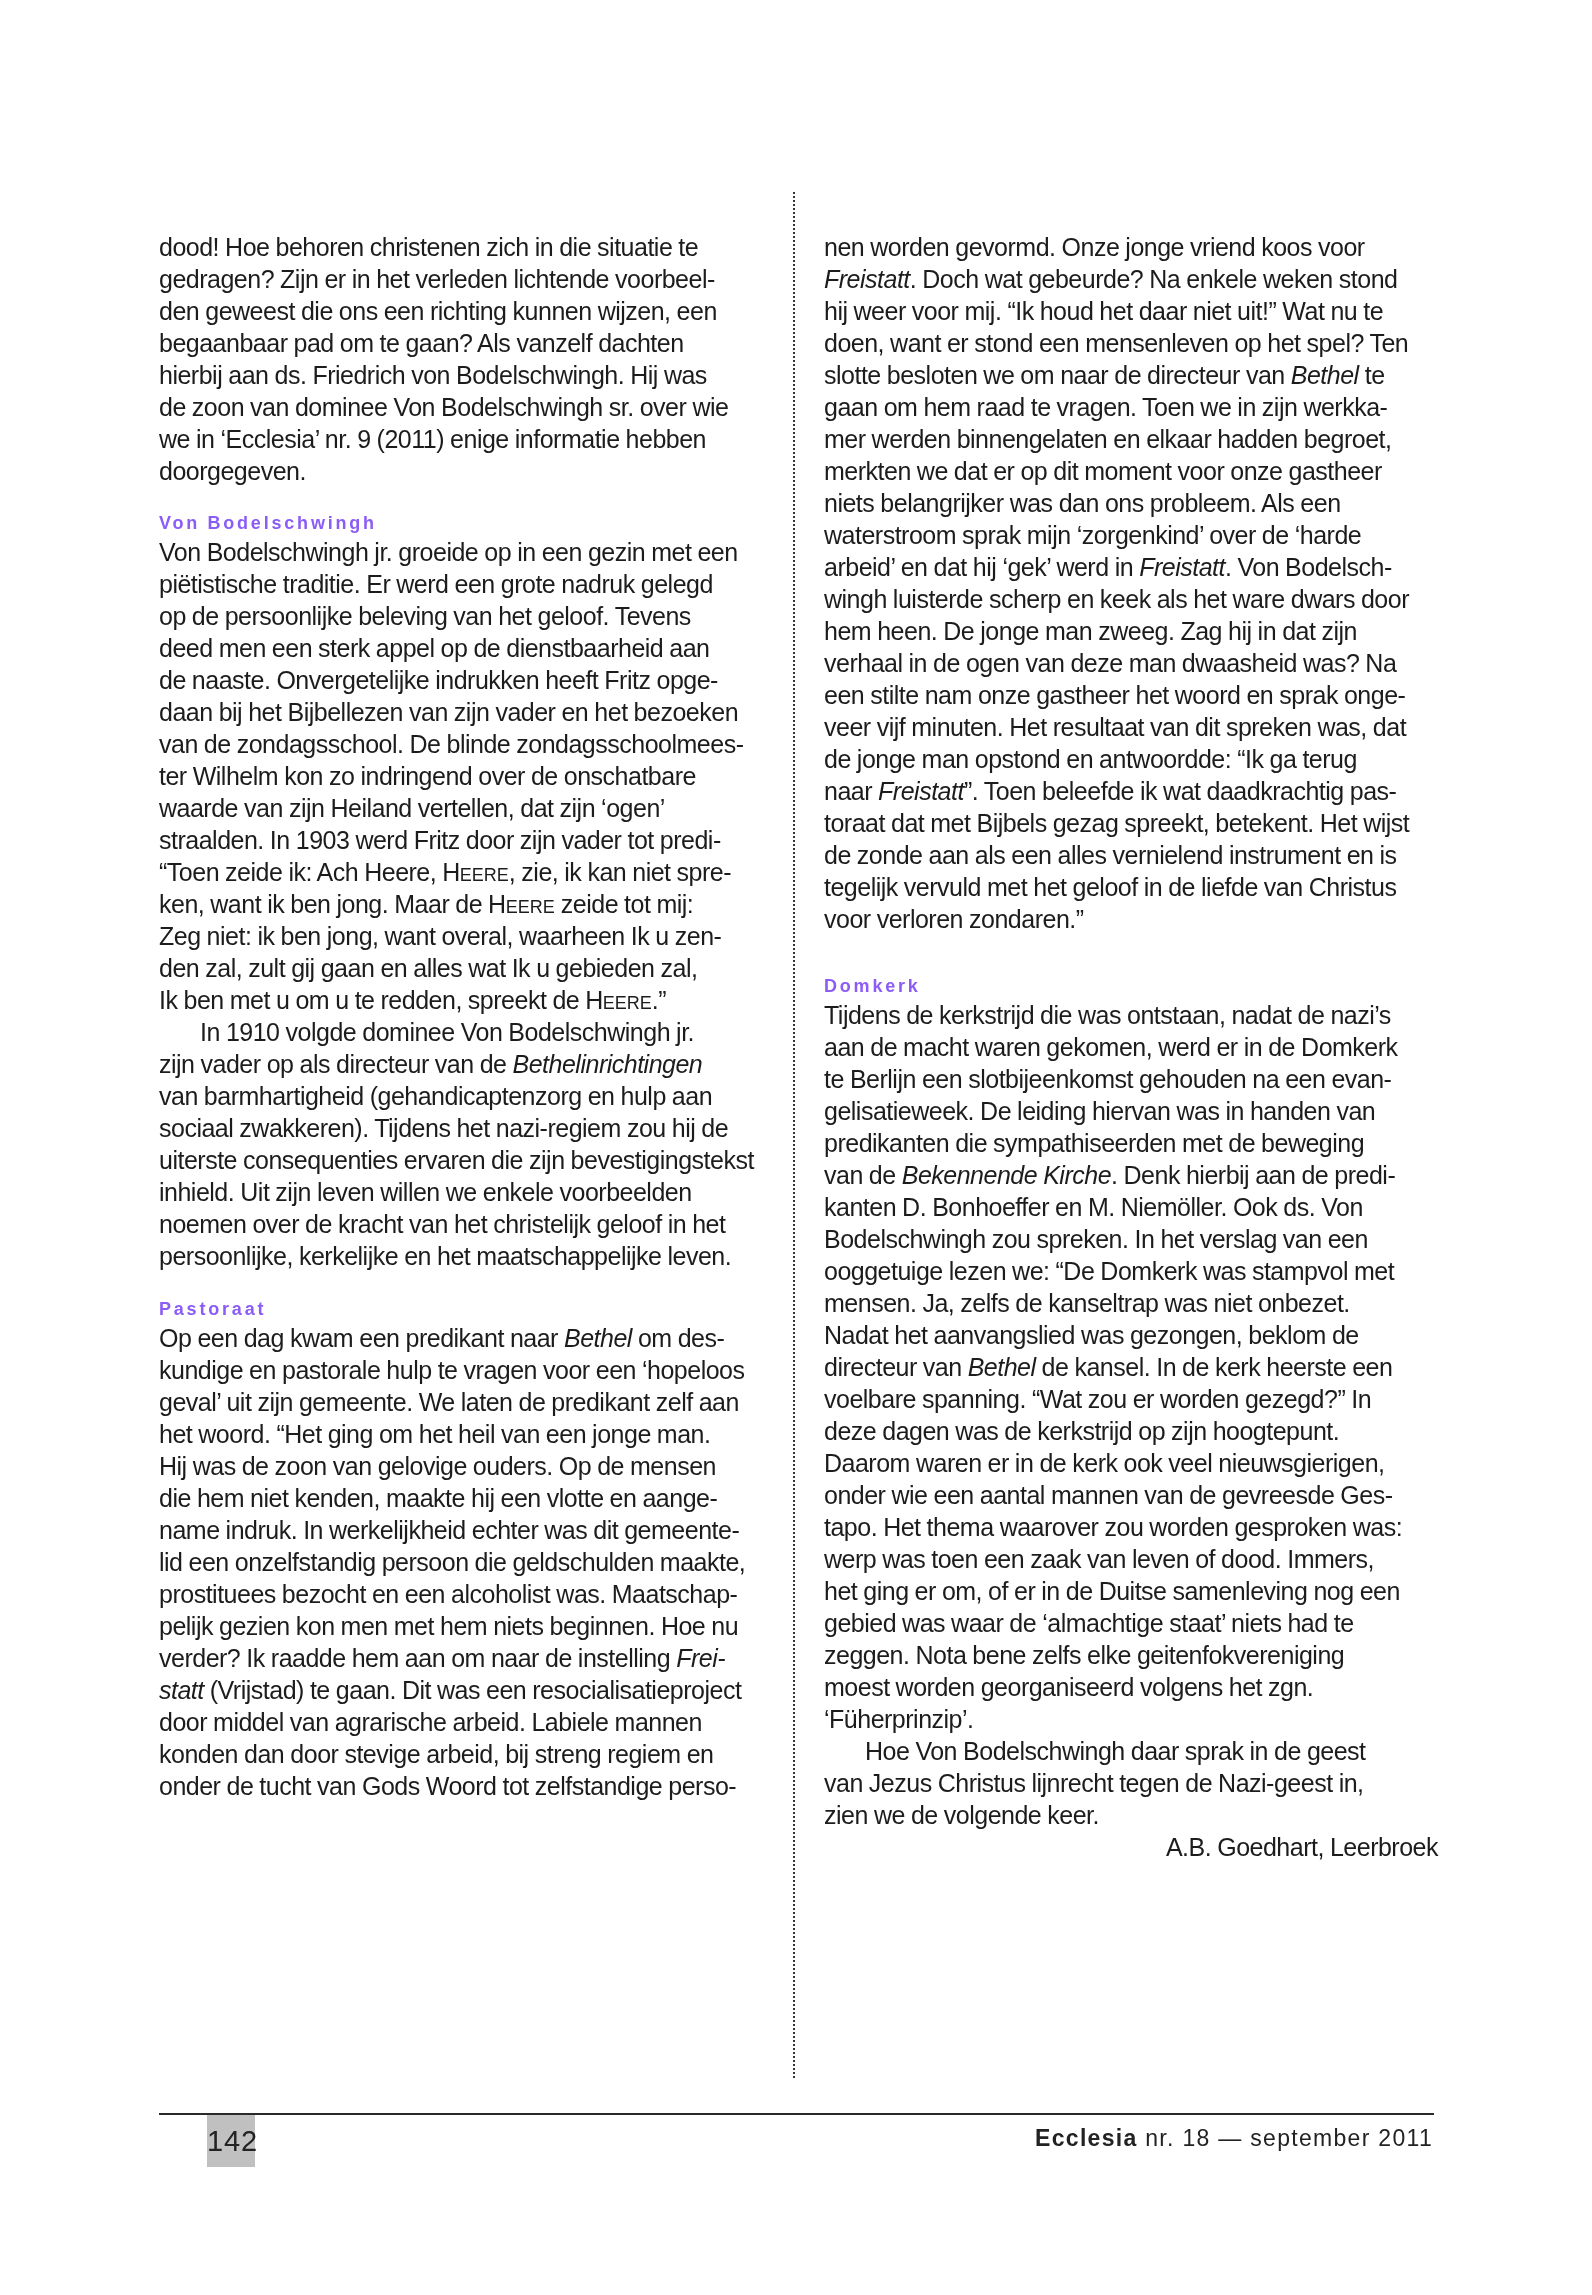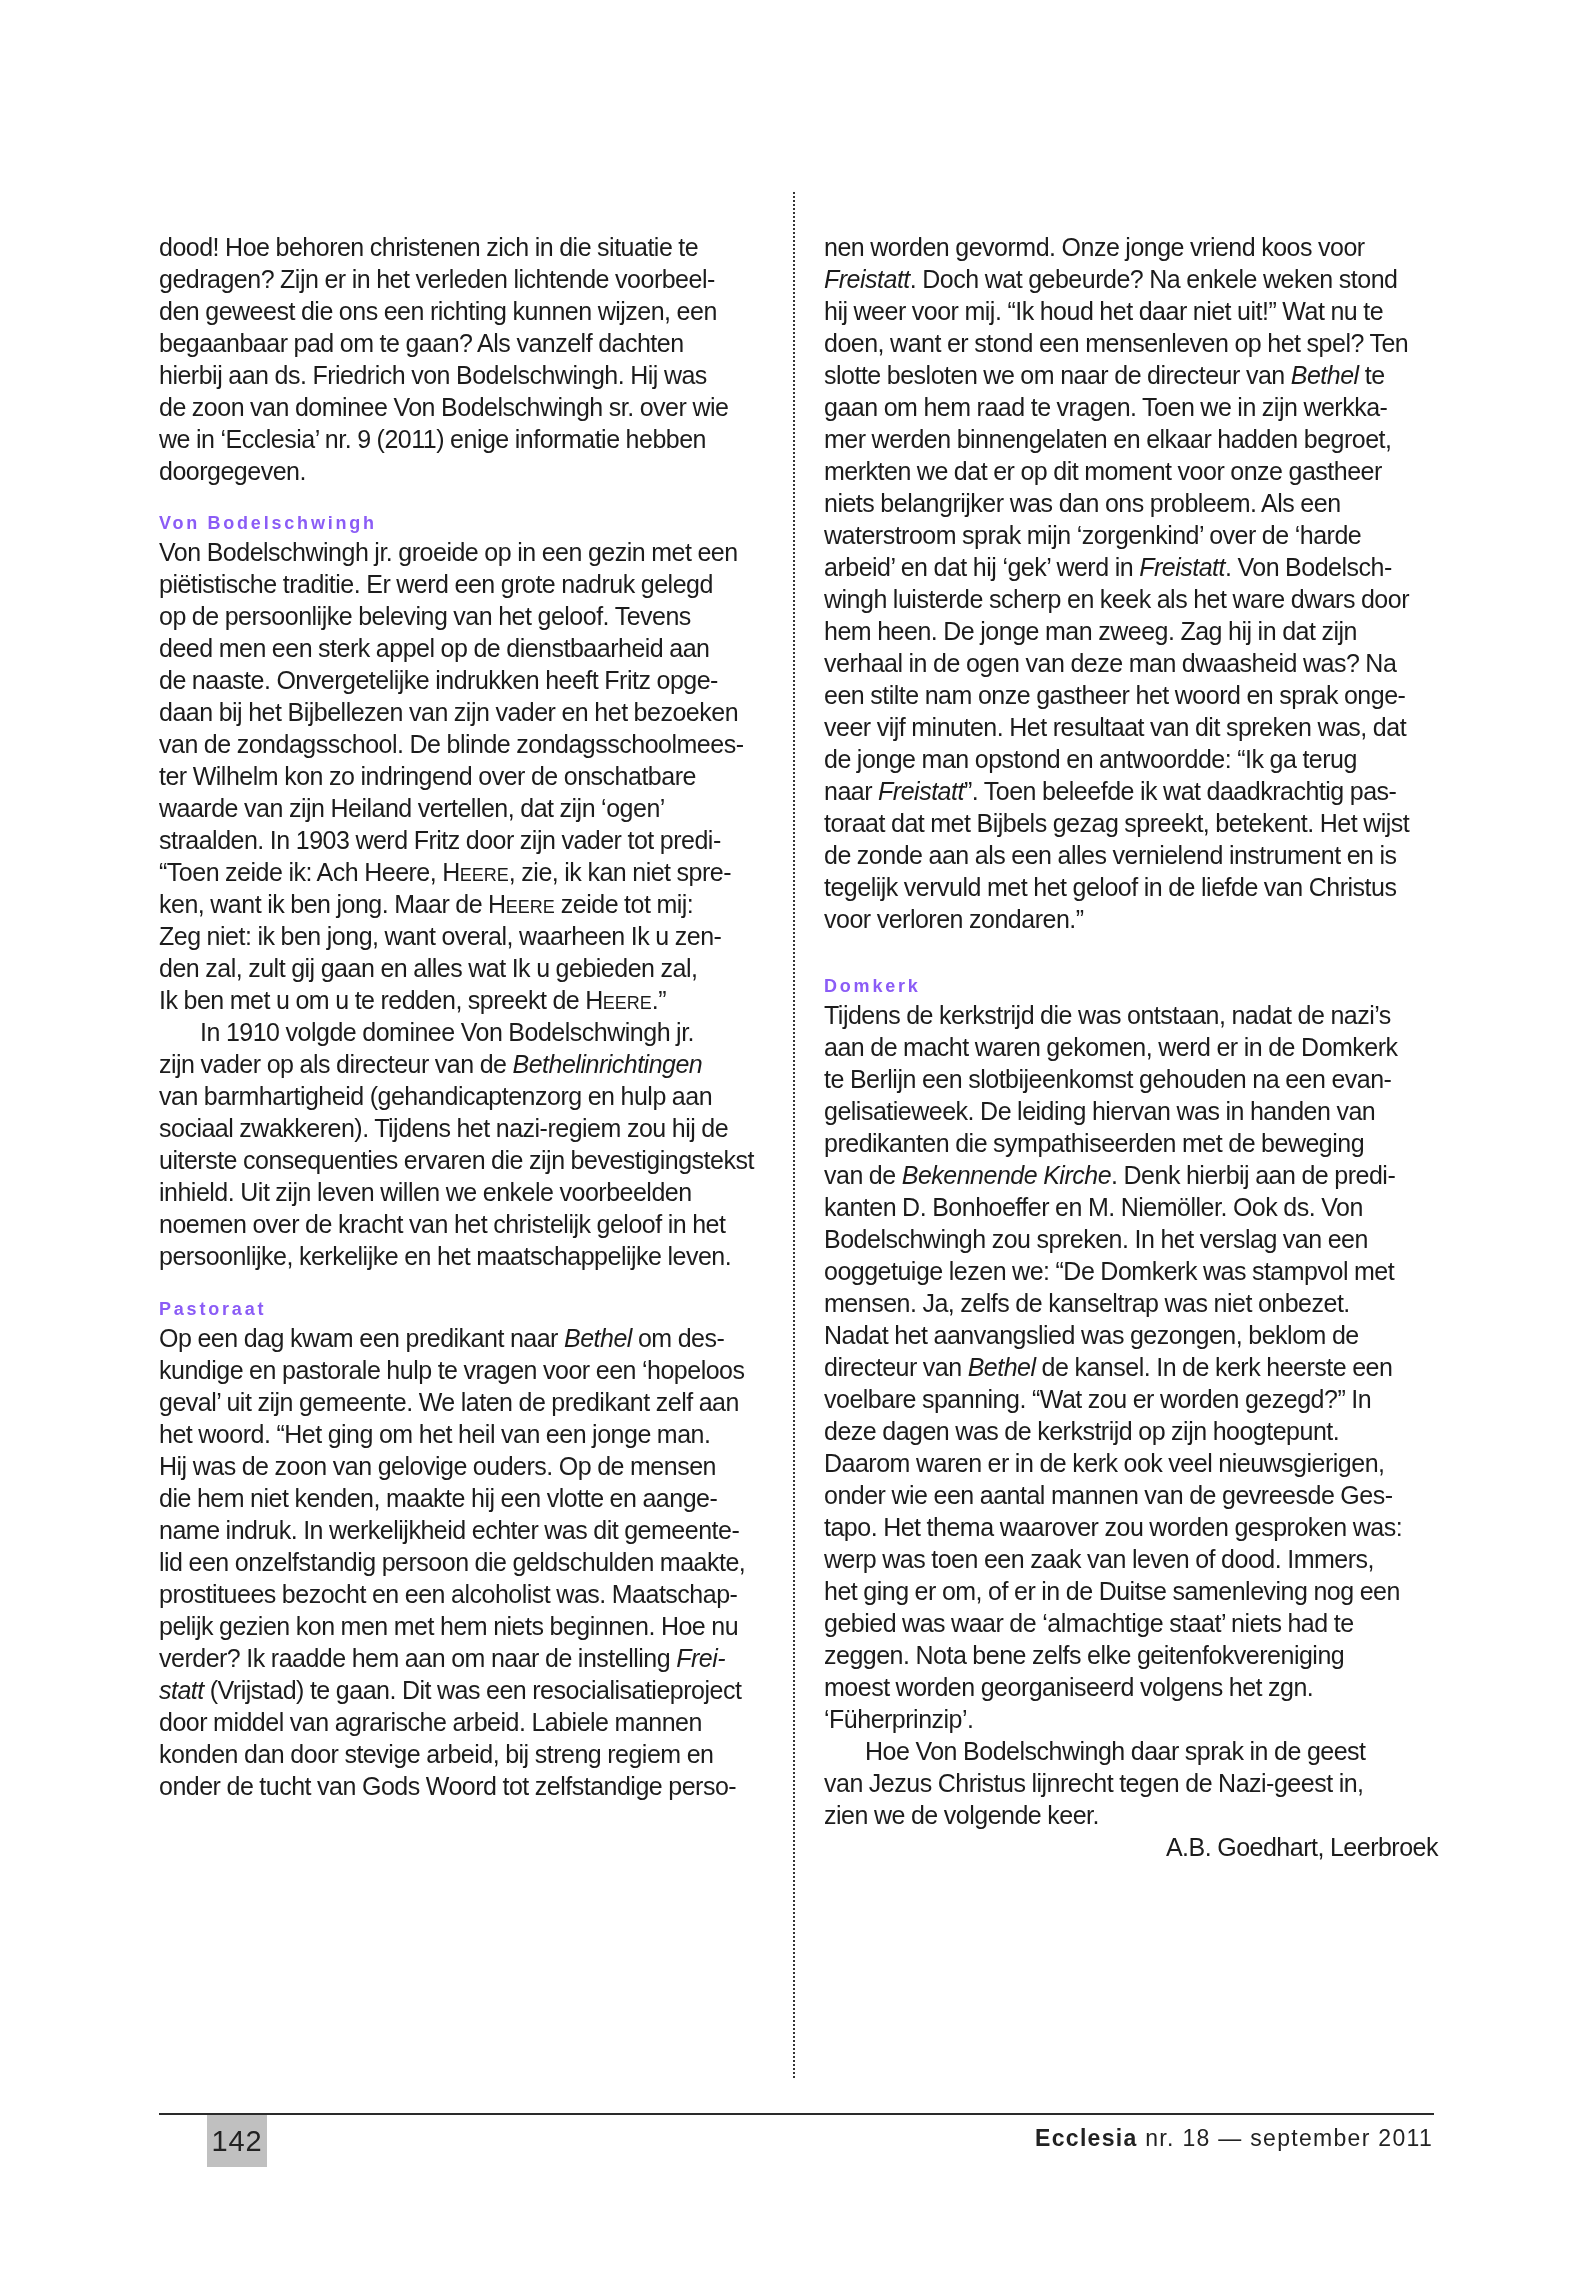--- a/index.html
+++ b/index.html
@@ -14,21 +14,21 @@
   .line.right { text-align: right; }
   .heading { display: block; font-weight: bold; font-size: 18px; letter-spacing: 2.8px;
              height: 32px; line-height: 38px; color: #8b5cf6; }
   .gap { display: block; height: 32px; }
   .gap-sm { display: block; height: 17.3px; }
   i, .it { }
   .sc { font-size: 0.72em; letter-spacing: 0; }
   .divider { position: absolute; left: 793px; top: 192px; height: 1886px; width: 0;
              border-left: 2.6px dotted #333; }
   .footer-rule { position: absolute; left: 159px; top: 2113px; width: 1275px; height: 1.7px; background: #2a2a2a; }
-  .page-num { position: absolute; left: 207px; top: 2115px; width: 60px; height: 52px; background: #c0c0c0;
+  .page-num { position: absolute; left: 207px; top: 2115px; width: 48px; height: 52px; background: #c0c0c0;
               font-size: 29px; line-height: 52px; text-align: center; color: #222; letter-spacing: 0.9px; }
   .footer-right { position: absolute; right: 159px; top: 2125px; font-family: Liberation Sans, sans-serif;
                   font-size: 23px; color: #222; letter-spacing: 1.3px; }
   .footer-right .mag { font-weight: bold; letter-spacing: 1.3px; }
 </style>
 </head>
 <body>
 
 <div class="col col-left">
   <div>

